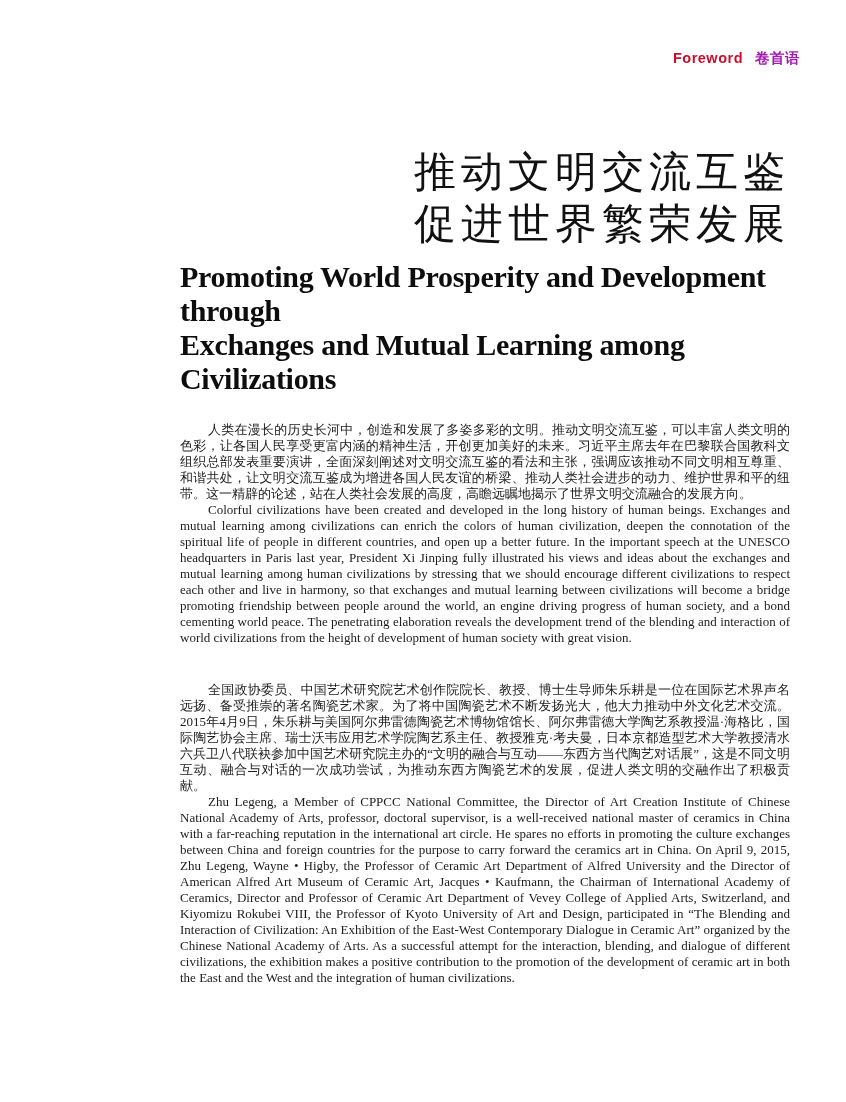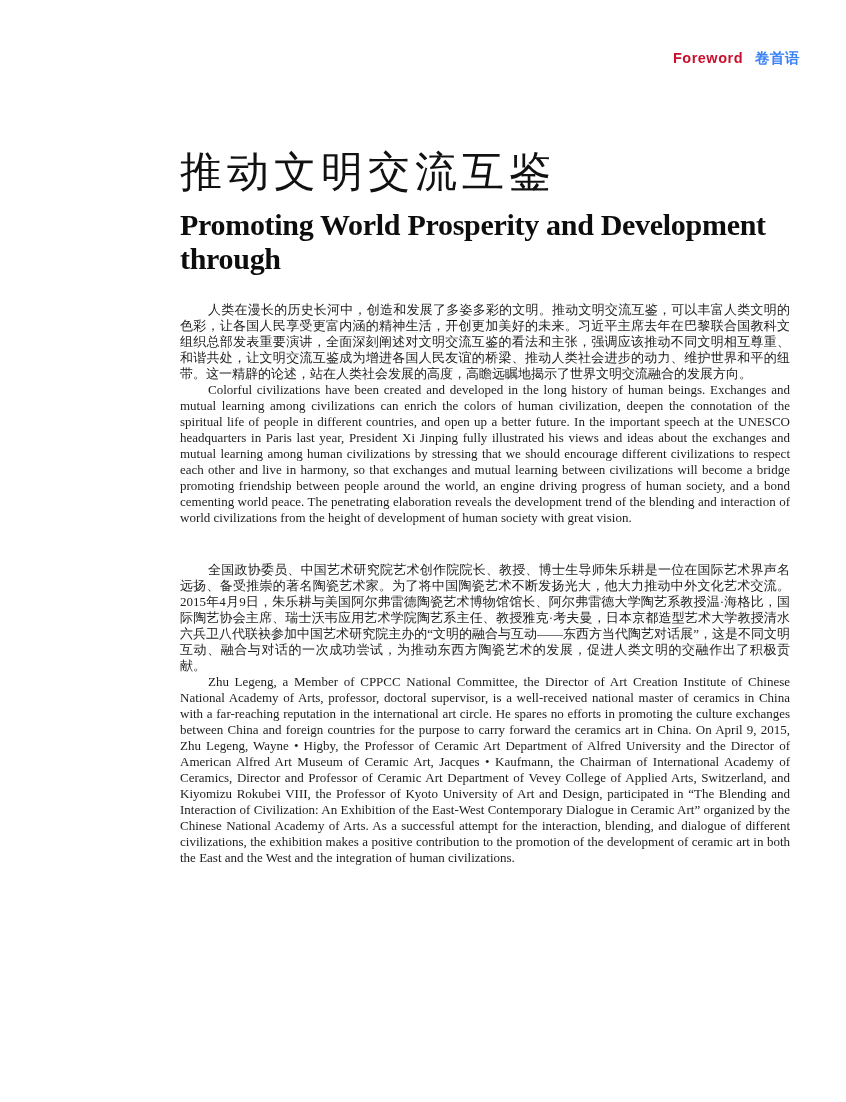--- a/index.html
+++ b/index.html
@@ -29,21 +29,21 @@
   }
   .cn-title {
     margin: 0;
     font-weight: 500;
     font-size: 42px;
     line-height: 52px;
     letter-spacing: 5px;
     color: #111111;
     font-family: "Liberation Serif", serif;
   }
-  .cn-title .line { display: block; }
+  .cn-title .line { display: block; text-align: right; }
   .cn-title .line2 { padding-left: 86px; }
   .en-title {
     margin: 10px 0 0 0;
     font-weight: 700;
     font-size: 30px;
     line-height: 34px;
     letter-spacing: -0.3px;
     color: #0d0d0d;
   }
   .en-title .line { display: block; }
@@ -57,31 +57,33 @@
   .para { margin: 0; text-indent: 28px; }
   .para.gap { margin-top: 36px; }
 </style>
 </head>
 <body>
 
 <div class="page">
 
   <div class="foreword-label">
     <span style="color: rgb(200, 16, 46);">Foreword</span>
-    <span style="color: #3b82f6;">卷首语</span>
+    <span style="color: #a21caf;">卷首语</span>
   </div>
 
   <div class="content">
 
     <h1 class="cn-title">
       <span class="line line1">推动文明交流互鉴</span>
+      <span class="line line2">促进世界繁荣发展</span>
     </h1>
 
     <h2 class="en-title">
       <span class="line">Promoting World Prosperity and Development through</span>
+      <span class="line">Exchanges and Mutual Learning among Civilizations</span>
     </h2>
 
     <div class="body-text">
       <p class="para zh">人类在漫长的历史长河中，创造和发展了多姿多彩的文明。推动文明交流互鉴，可以丰富人类文明的色彩，让各国人民享受更富内涵的精神生活，开创更加美好的未来。习近平主席去年在巴黎联合国教科文组织总部发表重要演讲，全面深刻阐述对文明交流互鉴的看法和主张，强调应该推动不同文明相互尊重、和谐共处，让文明交流互鉴成为增进各国人民友谊的桥梁、推动人类社会进步的动力、维护世界和平的纽带。这一精辟的论述，站在人类社会发展的高度，高瞻远瞩地揭示了世界文明交流融合的发展方向。</p>
       <p class="para en">Colorful civilizations have been created and developed in the long history of human beings. Exchanges and mutual learning among civilizations can enrich the colors of human civilization, deepen the connotation of the spiritual life of people in different countries, and open up a better future. In the important speech at the UNESCO headquarters in Paris last year, President Xi Jinping fully illustrated his views and ideas about the exchanges and mutual learning among human civilizations by stressing that we should encourage different civilizations to respect each other and live in harmony, so that exchanges and mutual learning between civilizations will become a bridge promoting friendship between people around the world, an engine driving progress of human society, and a bond cementing world peace. The penetrating elaboration reveals the development trend of the blending and interaction of world civilizations from the height of development of human society with great vision.</p>
       <p class="para zh gap">全国政协委员、中国艺术研究院艺术创作院院长、教授、博士生导师朱乐耕是一位在国际艺术界声名远扬、备受推崇的著名陶瓷艺术家。为了将中国陶瓷艺术不断发扬光大，他大力推动中外文化艺术交流。2015年4月9日，朱乐耕与美国阿尔弗雷德陶瓷艺术博物馆馆长、阿尔弗雷德大学陶艺系教授温·海格比，国际陶艺协会主席、瑞士沃韦应用艺术学院陶艺系主任、教授雅克·考夫曼，日本京都造型艺术大学教授清水六兵卫八代联袂参加中国艺术研究院主办的“文明的融合与互动——东西方当代陶艺对话展”，这是不同文明互动、融合与对话的一次成功尝试，为推动东西方陶瓷艺术的发展，促进人类文明的交融作出了积极贡献。</p>
       <p class="para en">Zhu Legeng, a Member of CPPCC National Committee, the Director of Art Creation Institute of Chinese National Academy of Arts, professor, doctoral supervisor, is a well-received national master of ceramics in China with a far-reaching reputation in the international art circle. He spares no efforts in promoting the culture exchanges between China and foreign countries for the purpose to carry forward the ceramics art in China. On April 9, 2015, Zhu Legeng, Wayne • Higby, the Professor of Ceramic Art Department of Alfred University and the Director of American Alfred Art Museum of Ceramic Art, Jacques • Kaufmann, the Chairman of International Academy of Ceramics, Director and Professor of Ceramic Art Department of Vevey College of Applied Arts, Switzerland, and Kiyomizu Rokubei VIII, the Professor of Kyoto University of Art and Design, participated in “The Blending and Interaction of Civilization: An Exhibition of the East-West Contemporary Dialogue in Ceramic Art” organized by the Chinese National Academy of Arts. As a successful attempt for the interaction, blending, and dialogue of different civilizations, the exhibition makes a positive contribution to the promotion of the development of ceramic art in both the East and the West and the integration of human civilizations.</p>
     </div>
 
   </div>

